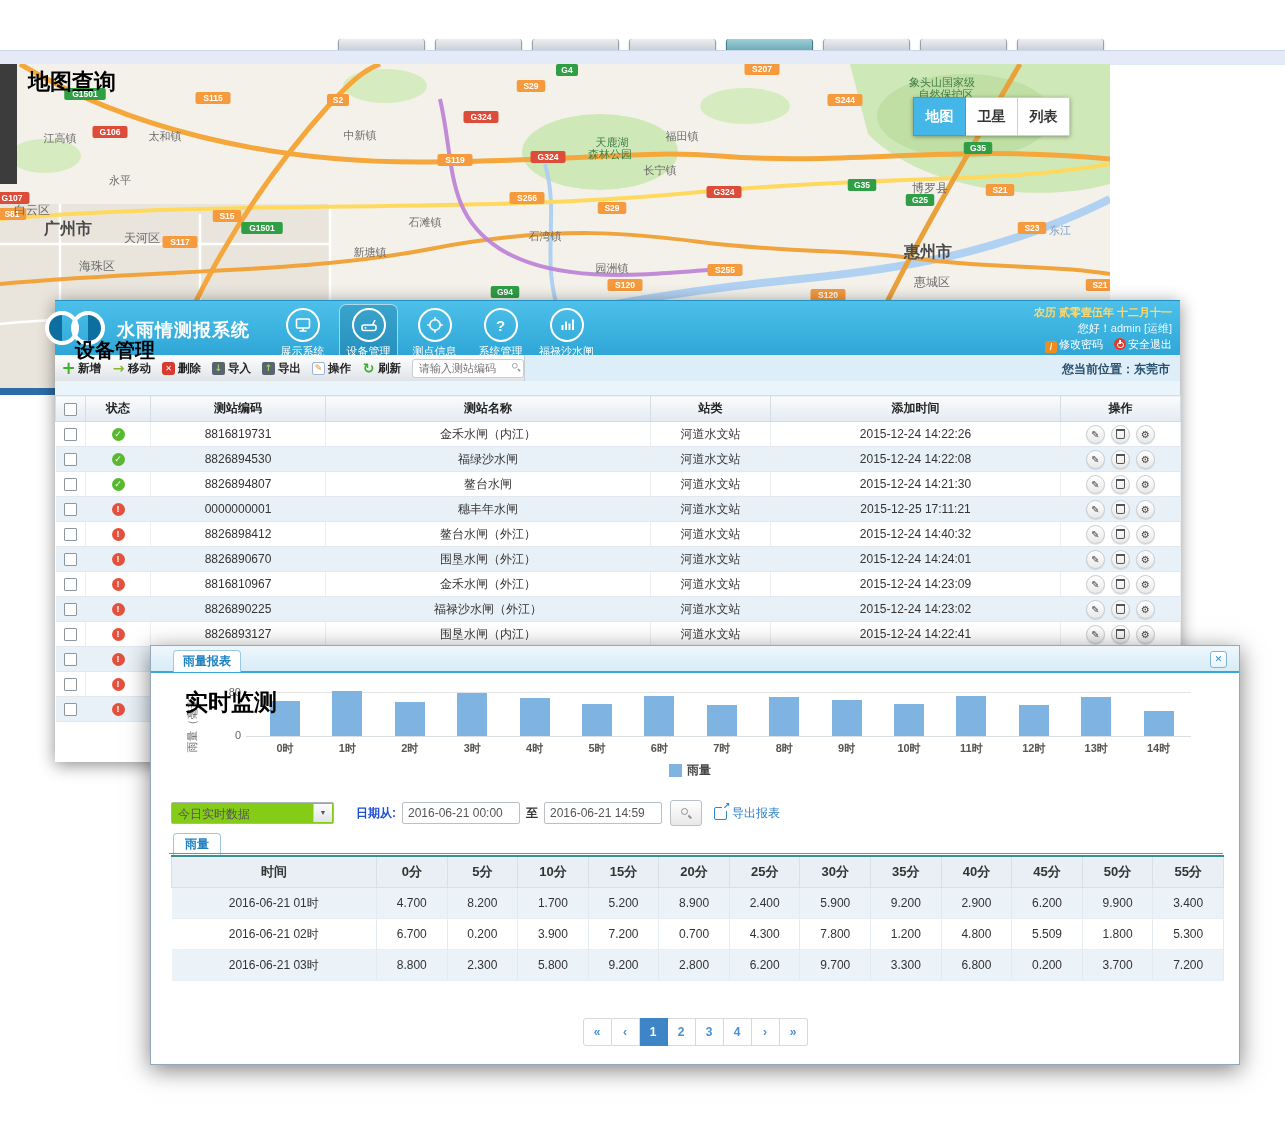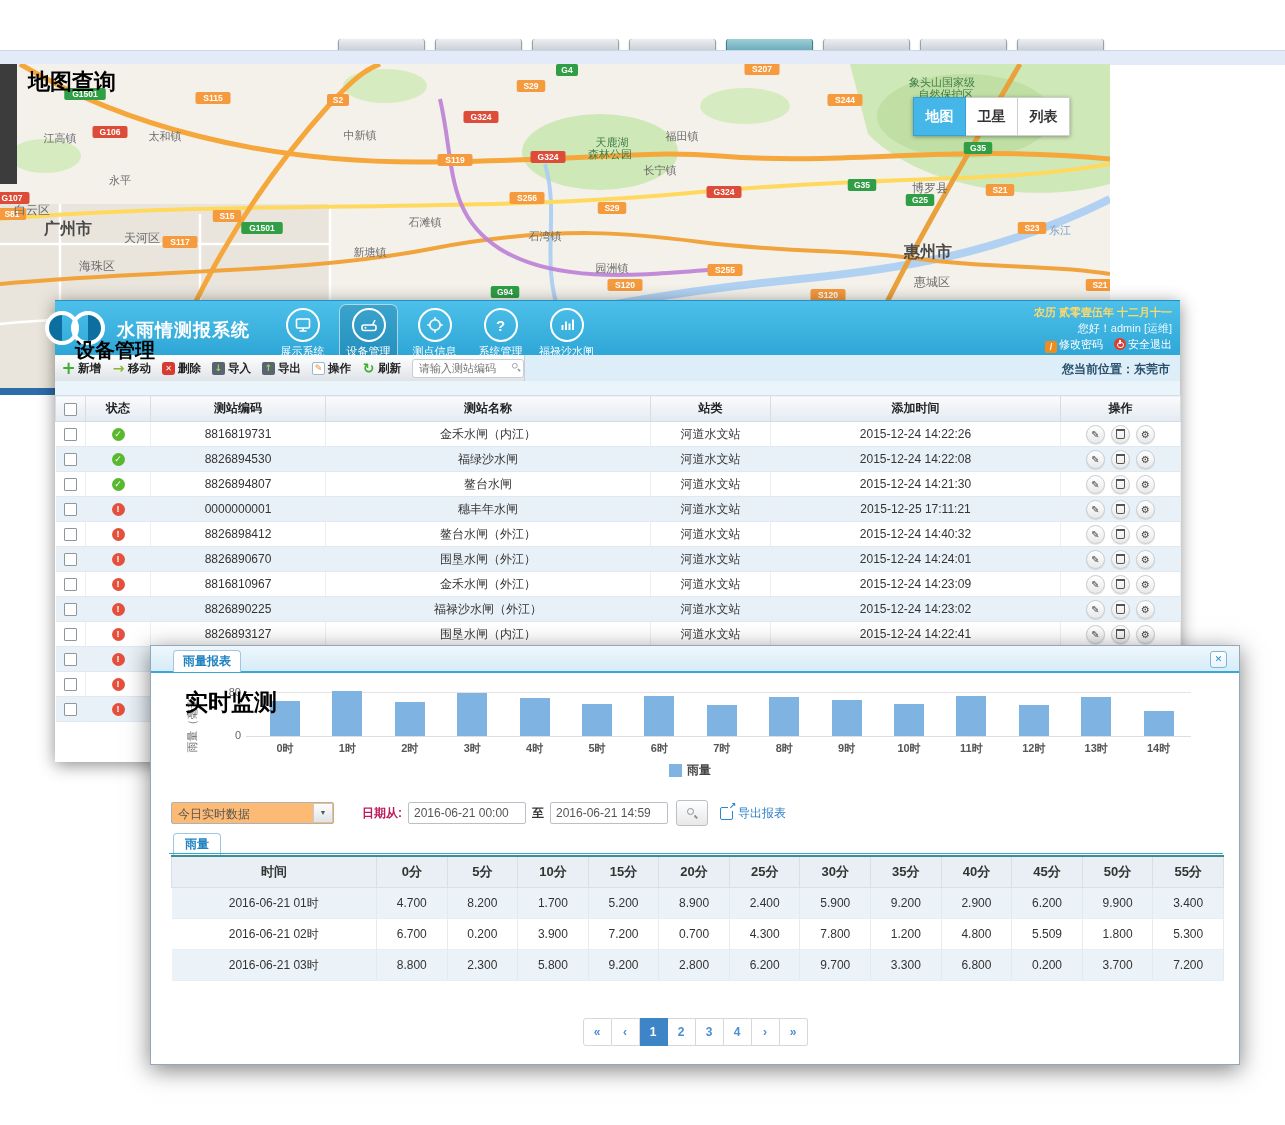--- a/index.html
+++ b/index.html
@@ -109,25 +109,25 @@
   .grid-top{position:absolute;left:95px;right:50px;top:8px;border-top:1px solid #e4e4e4}
   .axis-bottom{position:absolute;left:95px;right:50px;top:52px;border-top:1px solid #d9dee3}
   .ytick{position:absolute;width:30px;text-align:right;font-size:11px;color:#666}
   .ylab{position:absolute;left:8px;top:28px;font-size:11px;color:#666;transform:rotate(-90deg);transform-origin:center}
   .bar{position:absolute;width:30px;background:#7fb4e2}
   .xlab{position:absolute;top:57px;width:44px;text-align:center;font-size:11px;font-weight:bold;color:#555}
   .legend{position:absolute;left:518px;top:116px;display:flex;align-items:center;gap:5px;font-size:12px;color:#444;font-weight:bold}
   .legend-swatch{width:13px;height:13px;background:#7fb4e2;display:inline-block}
 
   .filter-row{position:absolute;left:20px;top:155px;height:24px;display:flex;align-items:center;font-size:12px;color:#444}
-  .sel{position:relative;width:163px;height:22px;border:1px solid #aab2ba;background:#fdba74;font-size:12px;
+  .sel{position:relative;width:163px;height:22px;border:1px solid #aab2ba;background:#84cc16;font-size:12px;
     color:#555;line-height:22px;padding-left:6px;border-radius:2px;box-sizing:border-box;cursor:pointer}
   .sel-arrow{position:absolute;right:1px;top:1px;width:18px;height:18px;background:linear-gradient(#fdfdfd,#e0e4e8);
     border-left:1px solid #c5cbd1;text-align:center;line-height:18px;font-size:7px;color:#555}
-  .flabel{margin:0 6px 0 28px;font-weight:bold;color:#be185d}
+  .flabel{margin:0 6px 0 22px;font-weight:bold;color:#1d4ed8}
   .flabel2{margin:0 6px;font-weight:bold;color:#333}
   .din{width:106px;height:20px;border:1px solid #b9c0c7;font-size:12px;color:#555;padding:0 5px;border-radius:2px;
     outline:none;font-family:"Liberation Sans","DejaVu Sans",sans-serif}
   .search-btn{width:30px;height:24px;margin-left:8px;border:1px solid #b9c0c7;border-radius:3px;
     background:linear-gradient(#fff,#e8e8e8);display:inline-flex;align-items:center;justify-content:center;cursor:pointer}
   .export{display:inline-flex;align-items:center;margin-left:12px;color:#2a7fc9;cursor:pointer;font-size:12px}
   .exp-ic{position:relative;width:11px;height:11px;border:1.5px solid #2e86c8;border-radius:2px;display:inline-block;margin-right:5px}
   .exp-ic::after{content:"\2197";position:absolute;right:-4px;top:-7px;font-size:9px;font-weight:bold;color:#2e86c8;background:#fff}
 
   .data-tab{position:absolute;left:22px;top:187px;width:46px;height:21px;line-height:21px;background:#fff;

